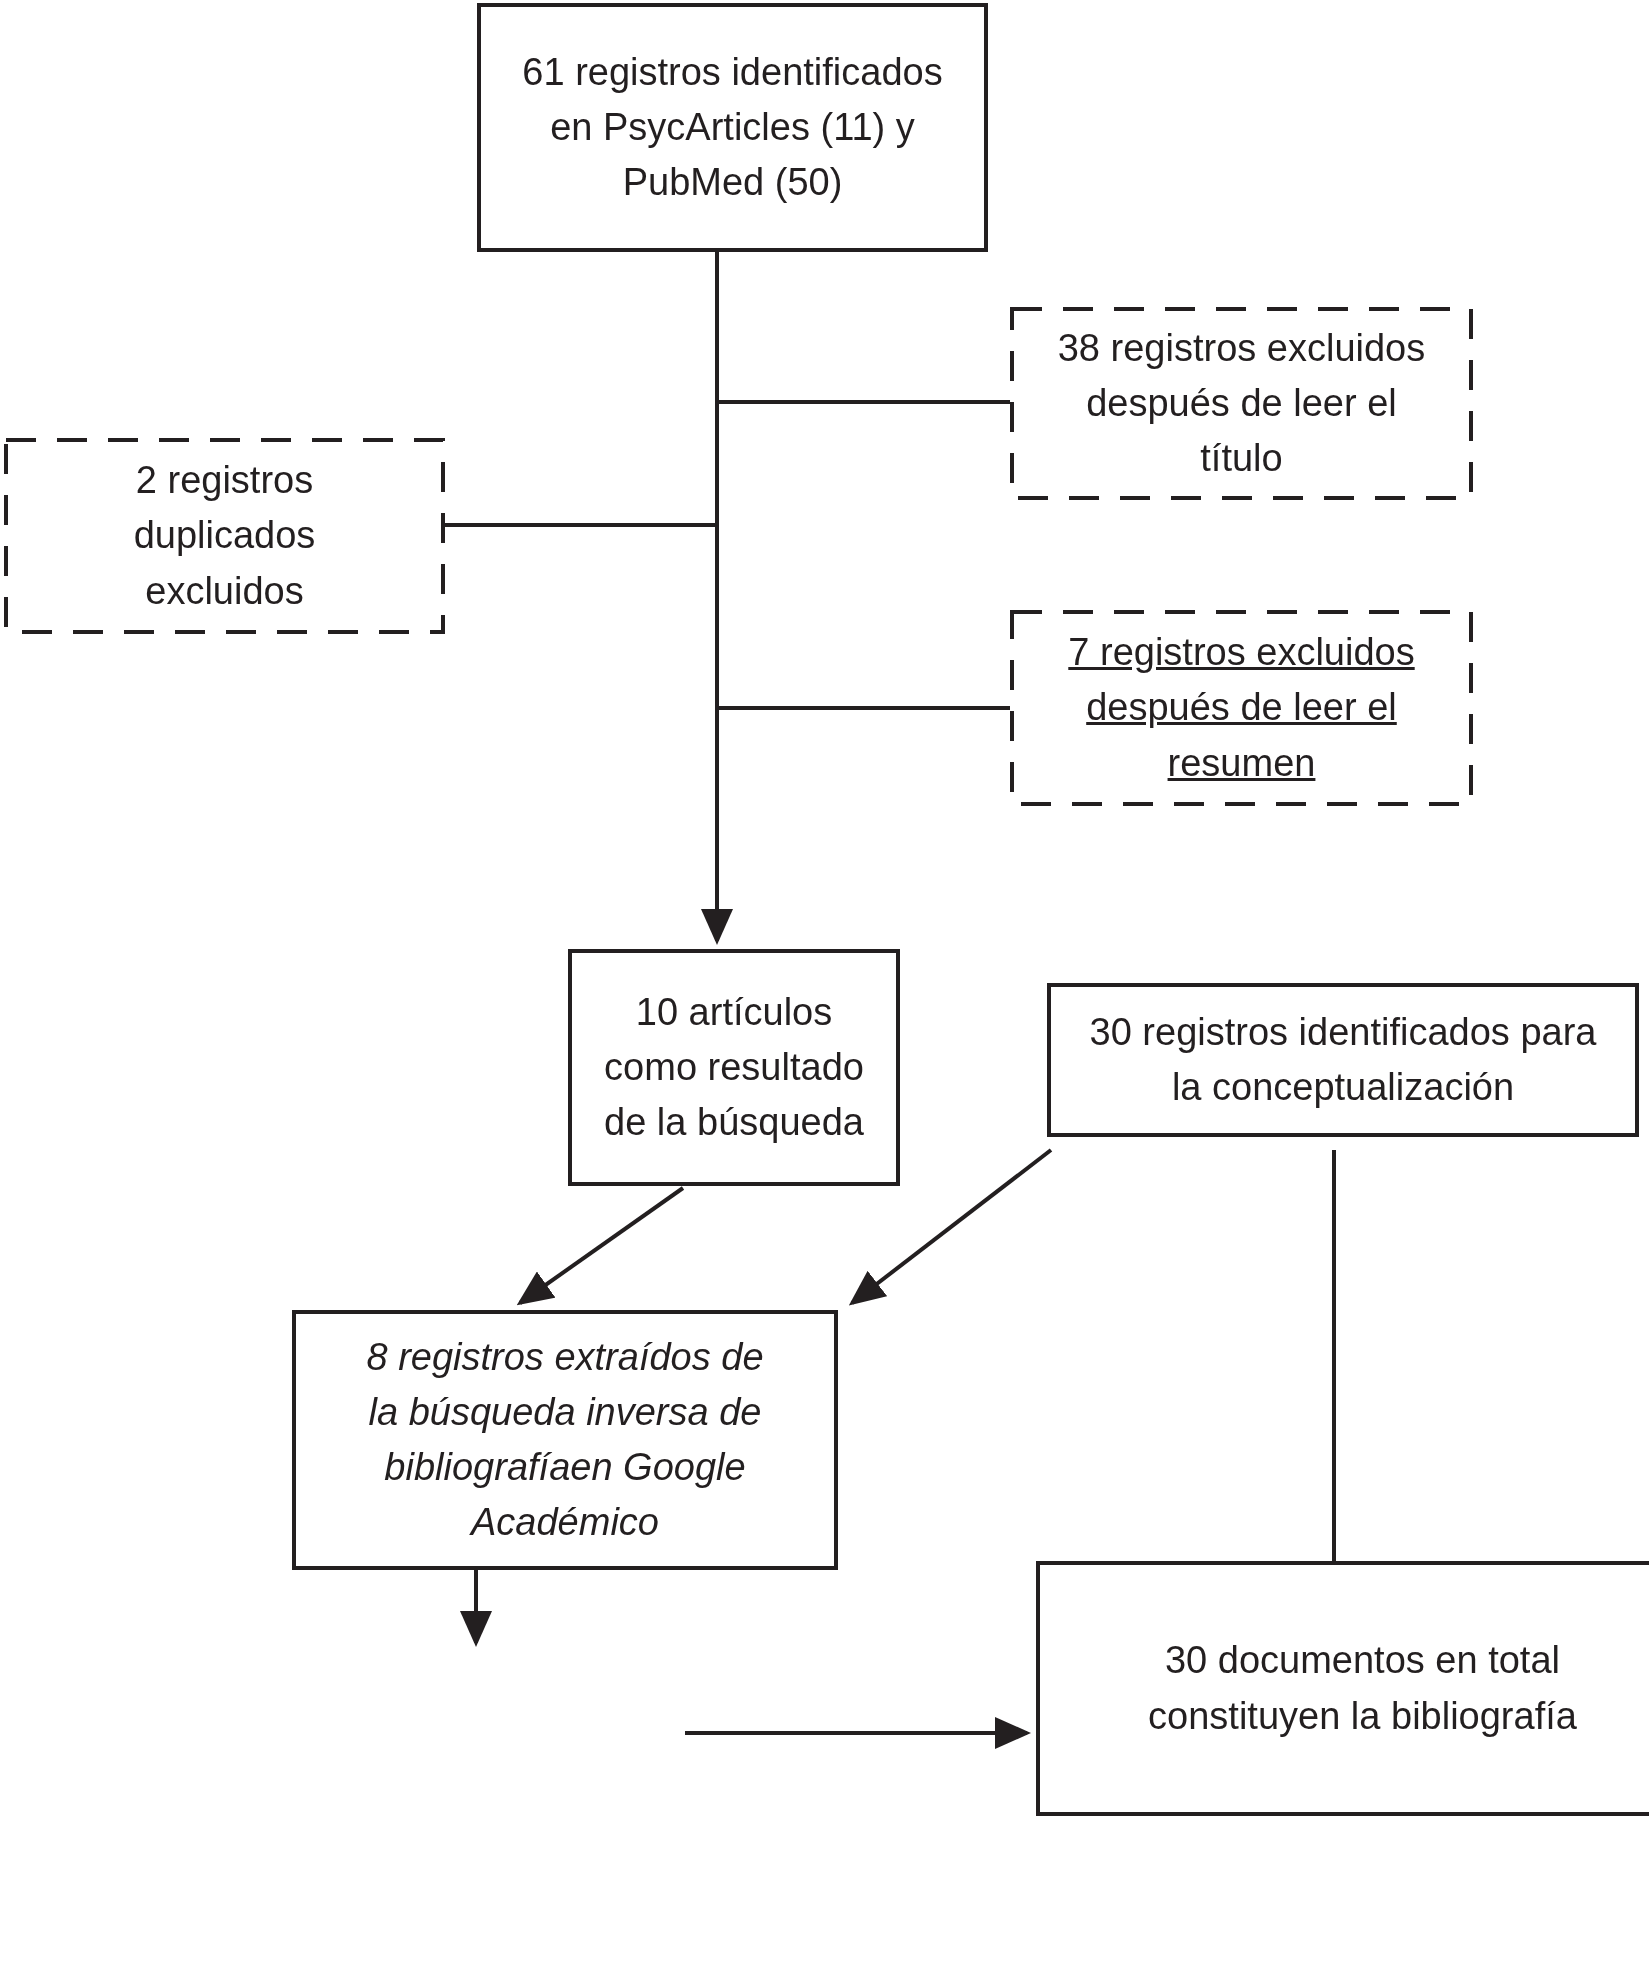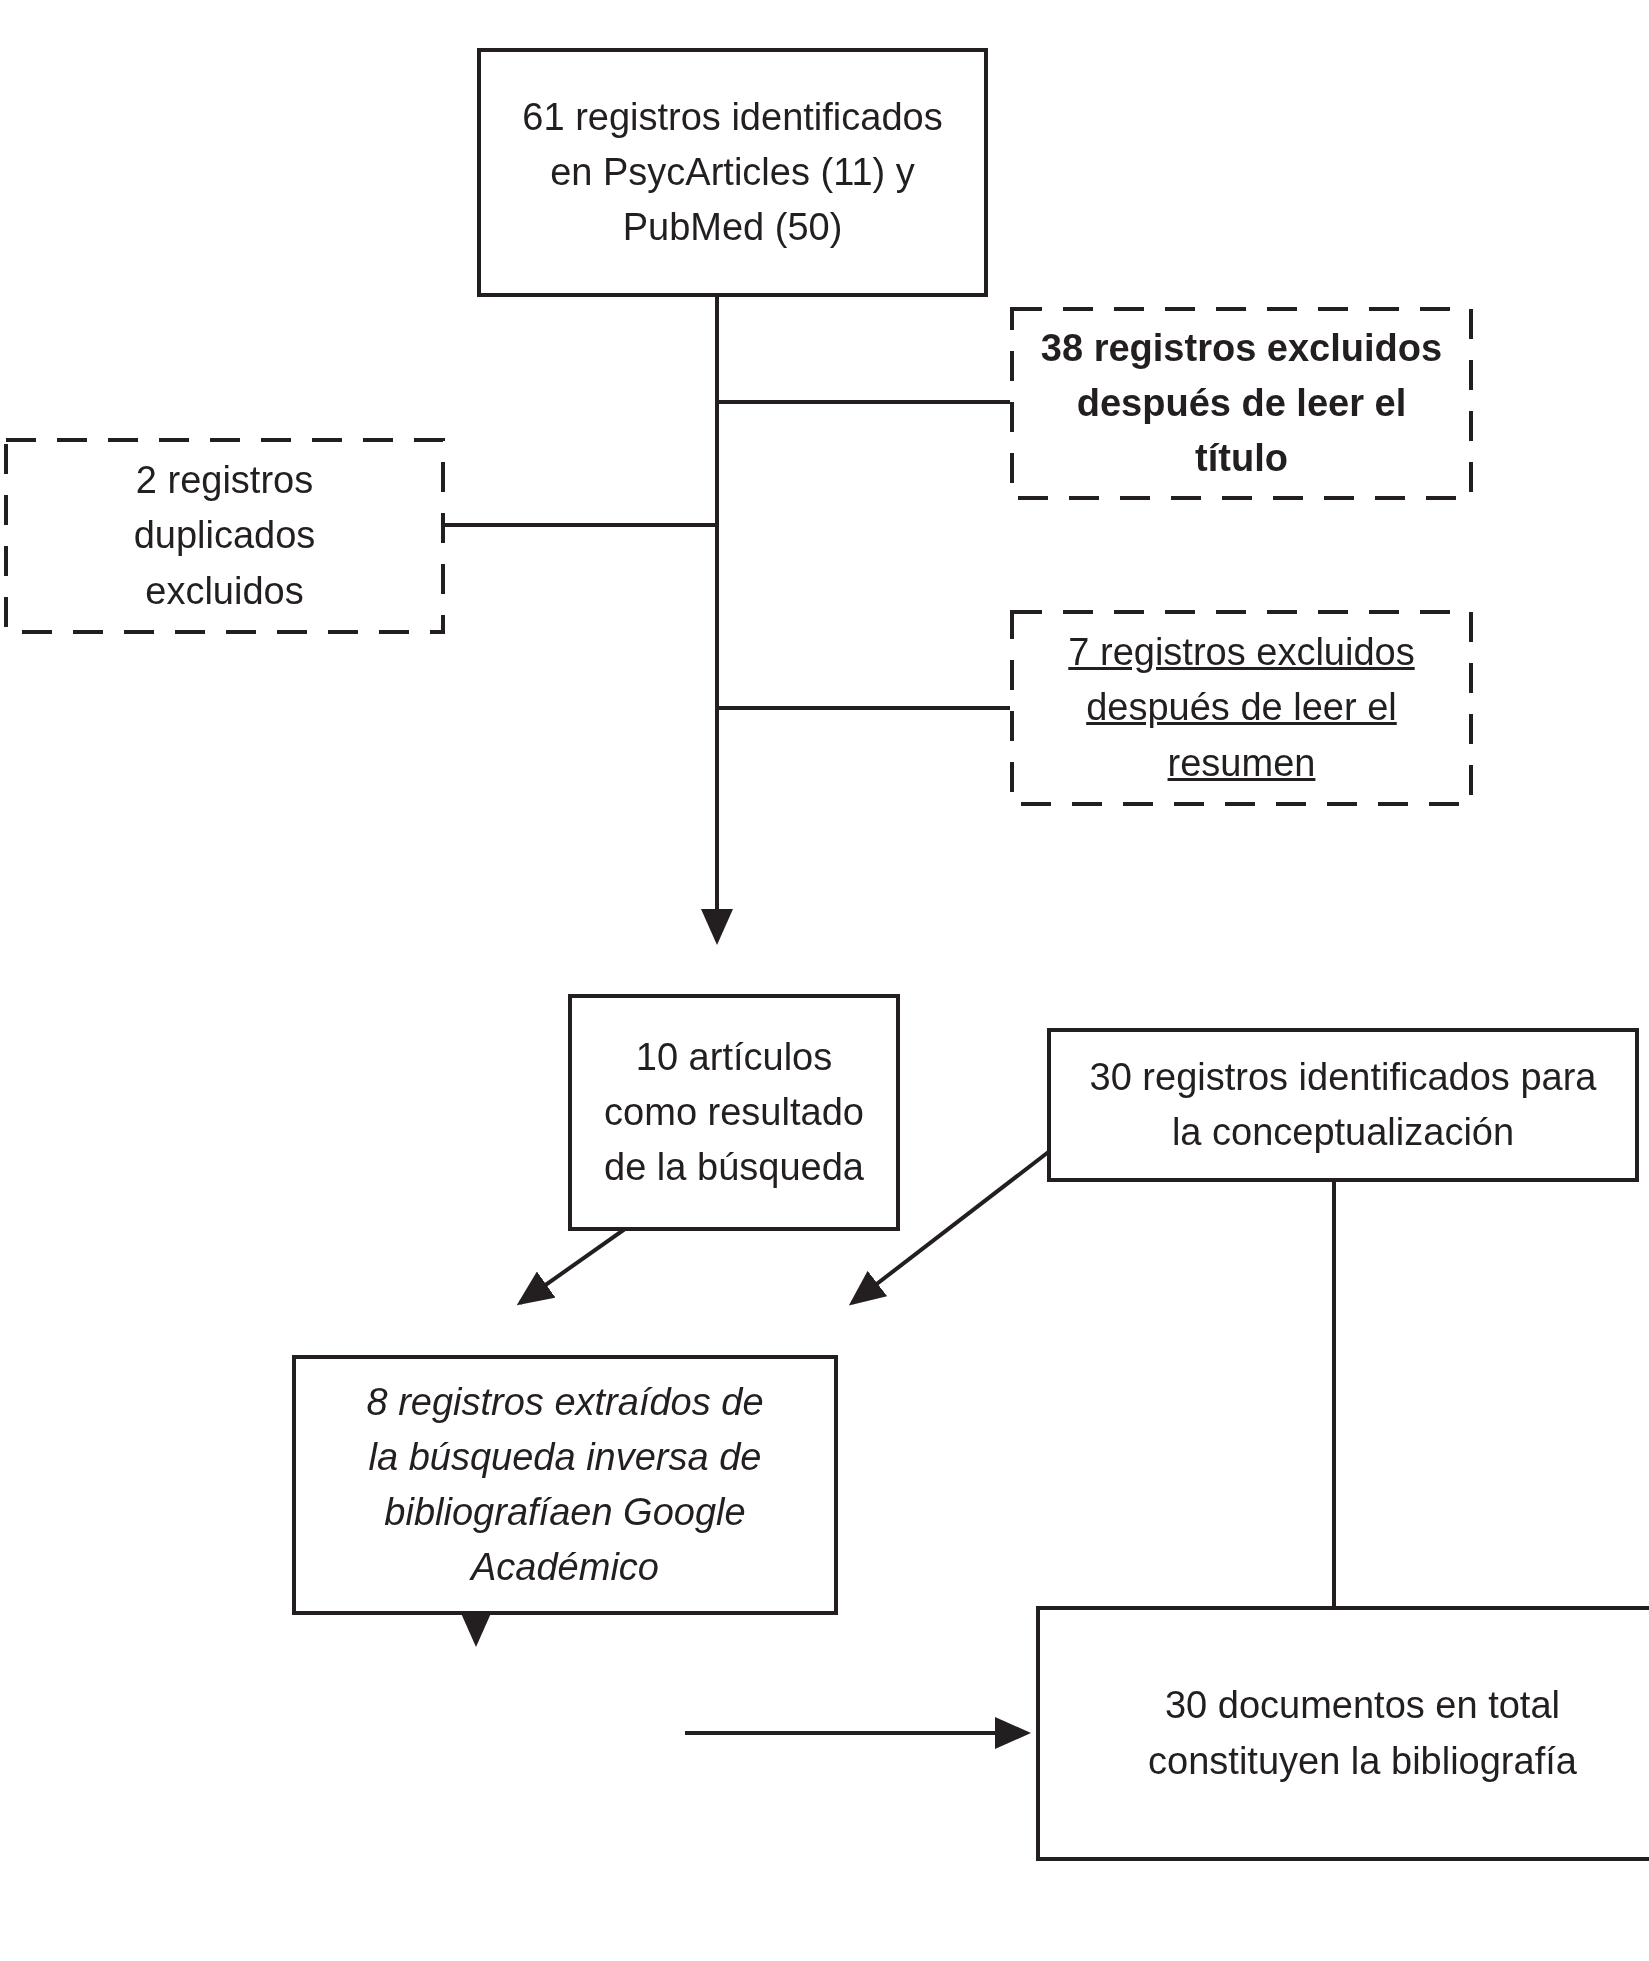--- a/index.html
+++ b/index.html
@@ -31,35 +31,34 @@
     text-align:center;
     white-space:pre-line;
     font-size:38px;
     line-height:1.45;
     color:var(--ink);
     z-index:2;
   }
   .solid{
     background:var(--paper);
     border:4px solid var(--ink);
-    margin-top:45px;
   }
   .ghost{ 
     background:transparent;
     border:none;
   }
   
   .b-identified      {left:477px;  top:3px;    width:511px; height:249px;}
   .b-search-result   {left:568px;  top:949px;  width:332px; height:237px;}
   .b-concept         {left:1047px; top:983px;  width:592px; height:154px;}
   .b-reverse         {left:292px;  top:1310px; width:546px; height:260px;font-style:italic;}
   .b-review          {left:314px;  top:1651px; width:369px; height:303px;}
   .b-biblio          {left:1036px; top:1561px; width:653px; height:255px;}
   
-  .b-excl-title      {left:1010px; top:307px;  width:463px; height:193px;font-weight:bold;}
+  .b-excl-title      {left:1010px; top:307px;  width:463px; height:193px;}
   .b-duplicates      {left:4px;    top:438px;  width:441px; height:196px;}
   .b-excl-abstract   {left:1010px; top:610px;  width:463px; height:196px;text-decoration:underline;}
 </style>
 </head>
 <body>
 
 <div class="canvas">
 
   <svg class="wires" viewBox="0 0 1649 1961" xmlns="http://www.w3.org/2000/svg">
     <defs>

